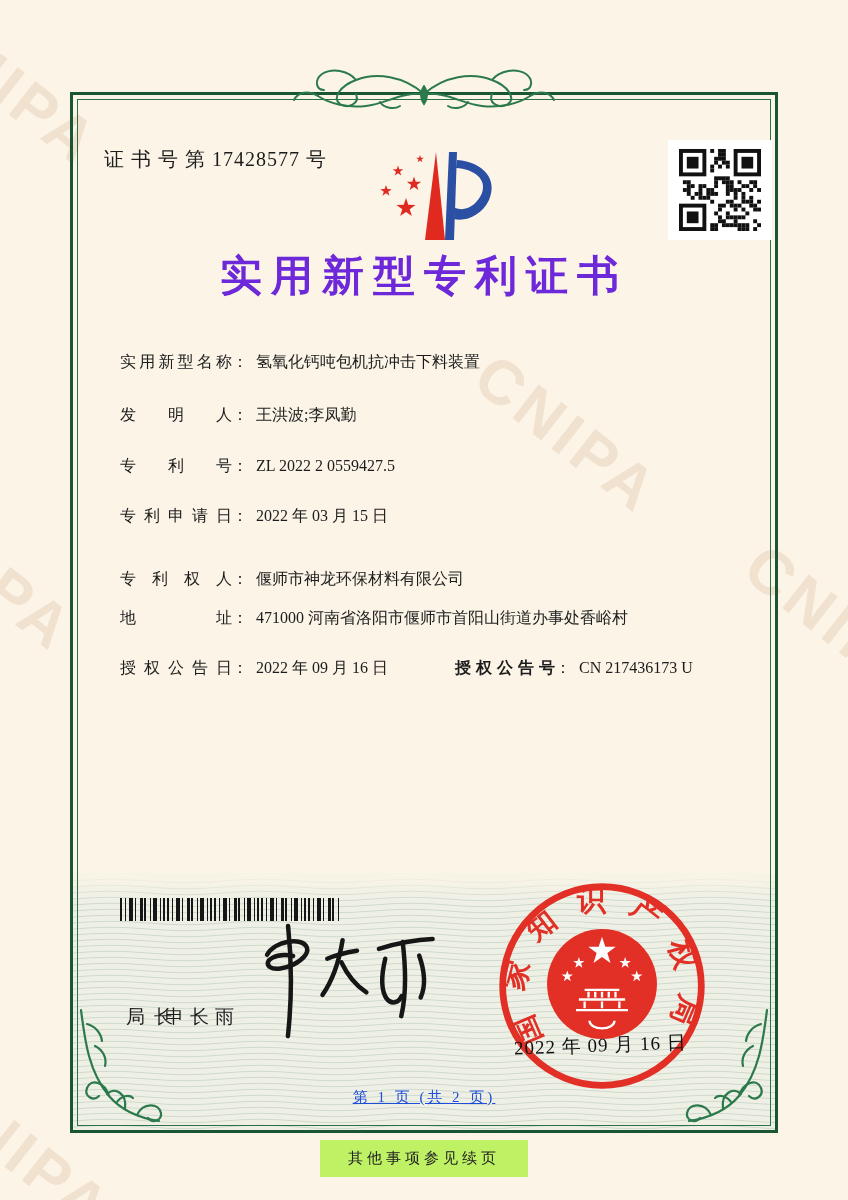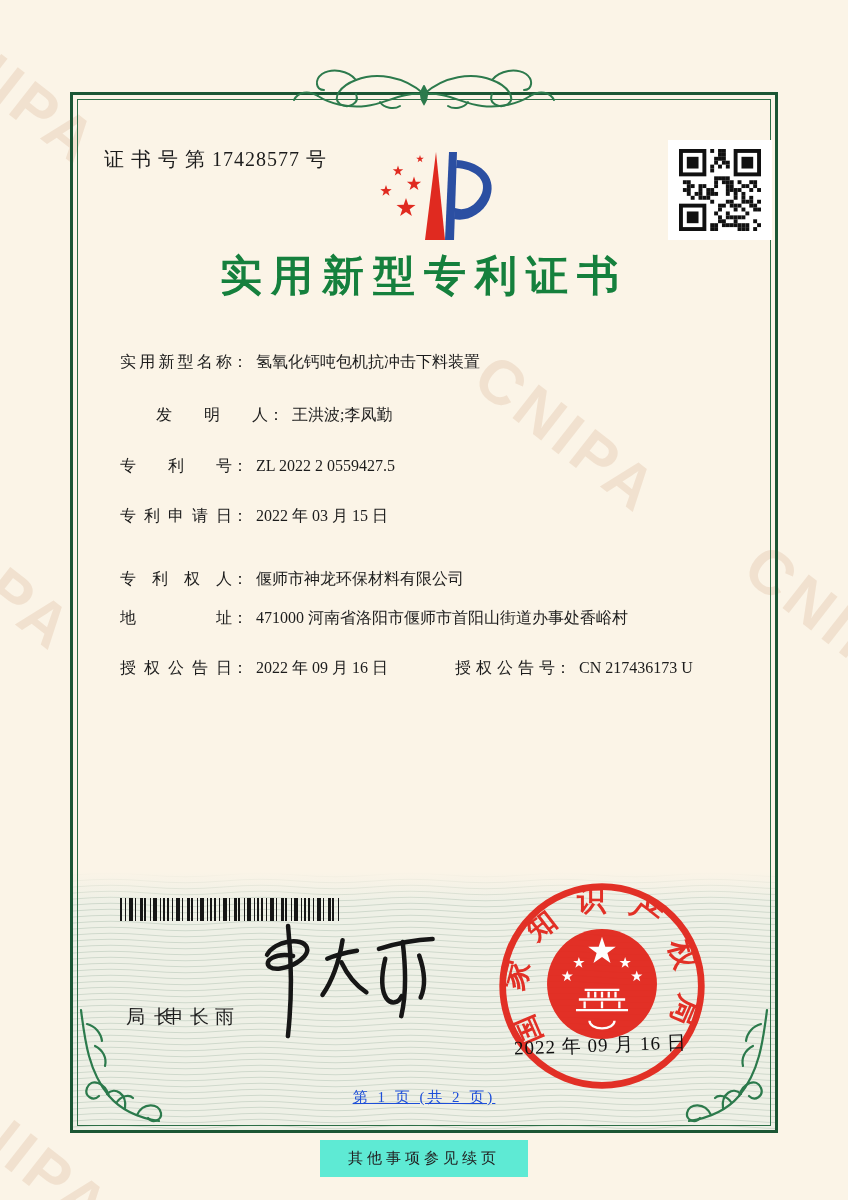--- a/index.html
+++ b/index.html
@@ -36,28 +36,28 @@
   .corner-right{right:2px; transform:scaleX(-1);}
   
   .top-orn{position:absolute; left:50%; top:64px; transform:translateX(-50%); z-index:5;}
   
   .cert-no{position:absolute; left:104px; top:146px; font-size:20px; letter-spacing:1px; z-index:6;}
   .logo{position:absolute; left:346px; top:146px; z-index:6;}
   .qr-wrap{position:absolute; left:668px; top:140px; width:104px; height:100px; background:#fff;
     display:flex; align-items:center; justify-content:center; z-index:6;}
   .title{
     position:absolute; left:0; right:0; top:248px; margin:0; text-align:center;
-    font-size:42px; font-weight:bold; letter-spacing:9px; color:#15803d; z-index:6;
+    font-size:42px; font-weight:bold; letter-spacing:9px; color:#6d28d9; z-index:6;
   }
   
   .field-row{position:absolute; left:120px; font-size:16px; z-index:6; white-space:nowrap;}
   .flabel{display:inline-block; width:112px; text-align:justify; text-align-last:justify; vertical-align:top;}
   .fvalue{margin-left:8px;}
   .grant-pair2{position:absolute; left:335px; top:0; white-space:nowrap;}
-  .grant-pair2 .flabel{width:100px;}
+  .grant-pair2 .flabel{width:100px;font-weight:bold;}
   
   .body-text{
     position:absolute; left:113px; top:694px; width:624px; font-size:17px;
     line-height:1.85; color:#1a1a1a; z-index:6;
   }
   .body-text p{margin:0; text-indent:2em; letter-spacing:0.5px;}
   
   .barcode{
     position:absolute; left:120px; top:898px; width:220px; height:23px; z-index:6;
     background:repeating-linear-gradient(90deg,
@@ -77,21 +77,21 @@
   .signature{position:absolute; left:238px; top:918px; z-index:6; transform:rotate(-2deg);}
   
   .seal{position:absolute; left:494px; top:878px; z-index:7; opacity:0.95;}
   .seal-date{
     position:absolute; left:514px; top:1032px; width:200px; font-size:19px; color:#101010;
     letter-spacing:1px; transform:rotate(-2deg); z-index:8; white-space:nowrap;
   }
   .page-info{position:absolute; left:0; right:0; top:1088px; text-align:center; font-size:15px;
     letter-spacing:3px; color:#1d4ed8; z-index:6;text-decoration:underline;}
   .footer-note{
-    position:absolute; left:50%; transform:translateX(-50%); top:1140px; background:#5eead4;
+    position:absolute; left:50%; transform:translateX(-50%); top:1140px; background:#bef264;
     padding:9px 28px; font-size:15px; letter-spacing:4px; color:#222; z-index:6; white-space:nowrap;
   }
 </style>
 </head>
 <body>
 
 <svg width="0" height="0" style="position:absolute" aria-hidden="true">
   <defs>
     <path id="star" d="M0,-10 L2.292,-3.155 L9.511,-3.09 L3.709,1.205 L5.878,8.09 L0,3.9 L-5.878,8.09 L-3.709,1.205 L-9.511,-3.09 L-2.292,-3.155 Z"></path>
   </defs>
@@ -305,21 +305,21 @@
         <rect x="3" y="45" width="15" height="15" fill="#fff"></rect>
         <rect x="6" y="48" width="9" height="9" fill="#111"></rect>
       </svg>
   </div>
 
   <h1 class="title">实用新型专利证书</h1>
 
   <div class="field-row" style="top:352px;">
     <span class="flabel">实用新型名称</span><span>：</span><span class="fvalue">氢氧化钙吨包机抗冲击下料装置</span>
   </div>
-  <div class="field-row" style="top:405px;margin-left:36px;">
+  <div class="field-row" style="top:405px;">
     <span class="flabel">发明人</span><span>：</span><span class="fvalue">王洪波;李凤勤</span>
   </div>
   <div class="field-row" style="top:456px;">
     <span class="flabel">专利号</span><span>：</span><span class="fvalue">ZL 2022 2 0559427.5</span>
   </div>
   <div class="field-row" style="top:506px;">
     <span class="flabel">专利申请日</span><span>：</span><span class="fvalue">2022 年 03 月 15 日</span>
   </div>
   <div class="field-row" style="top:557px;margin-top:12px;">
     <span class="flabel">专利权人</span><span>：</span><span class="fvalue">偃师市神龙环保材料有限公司</span>

